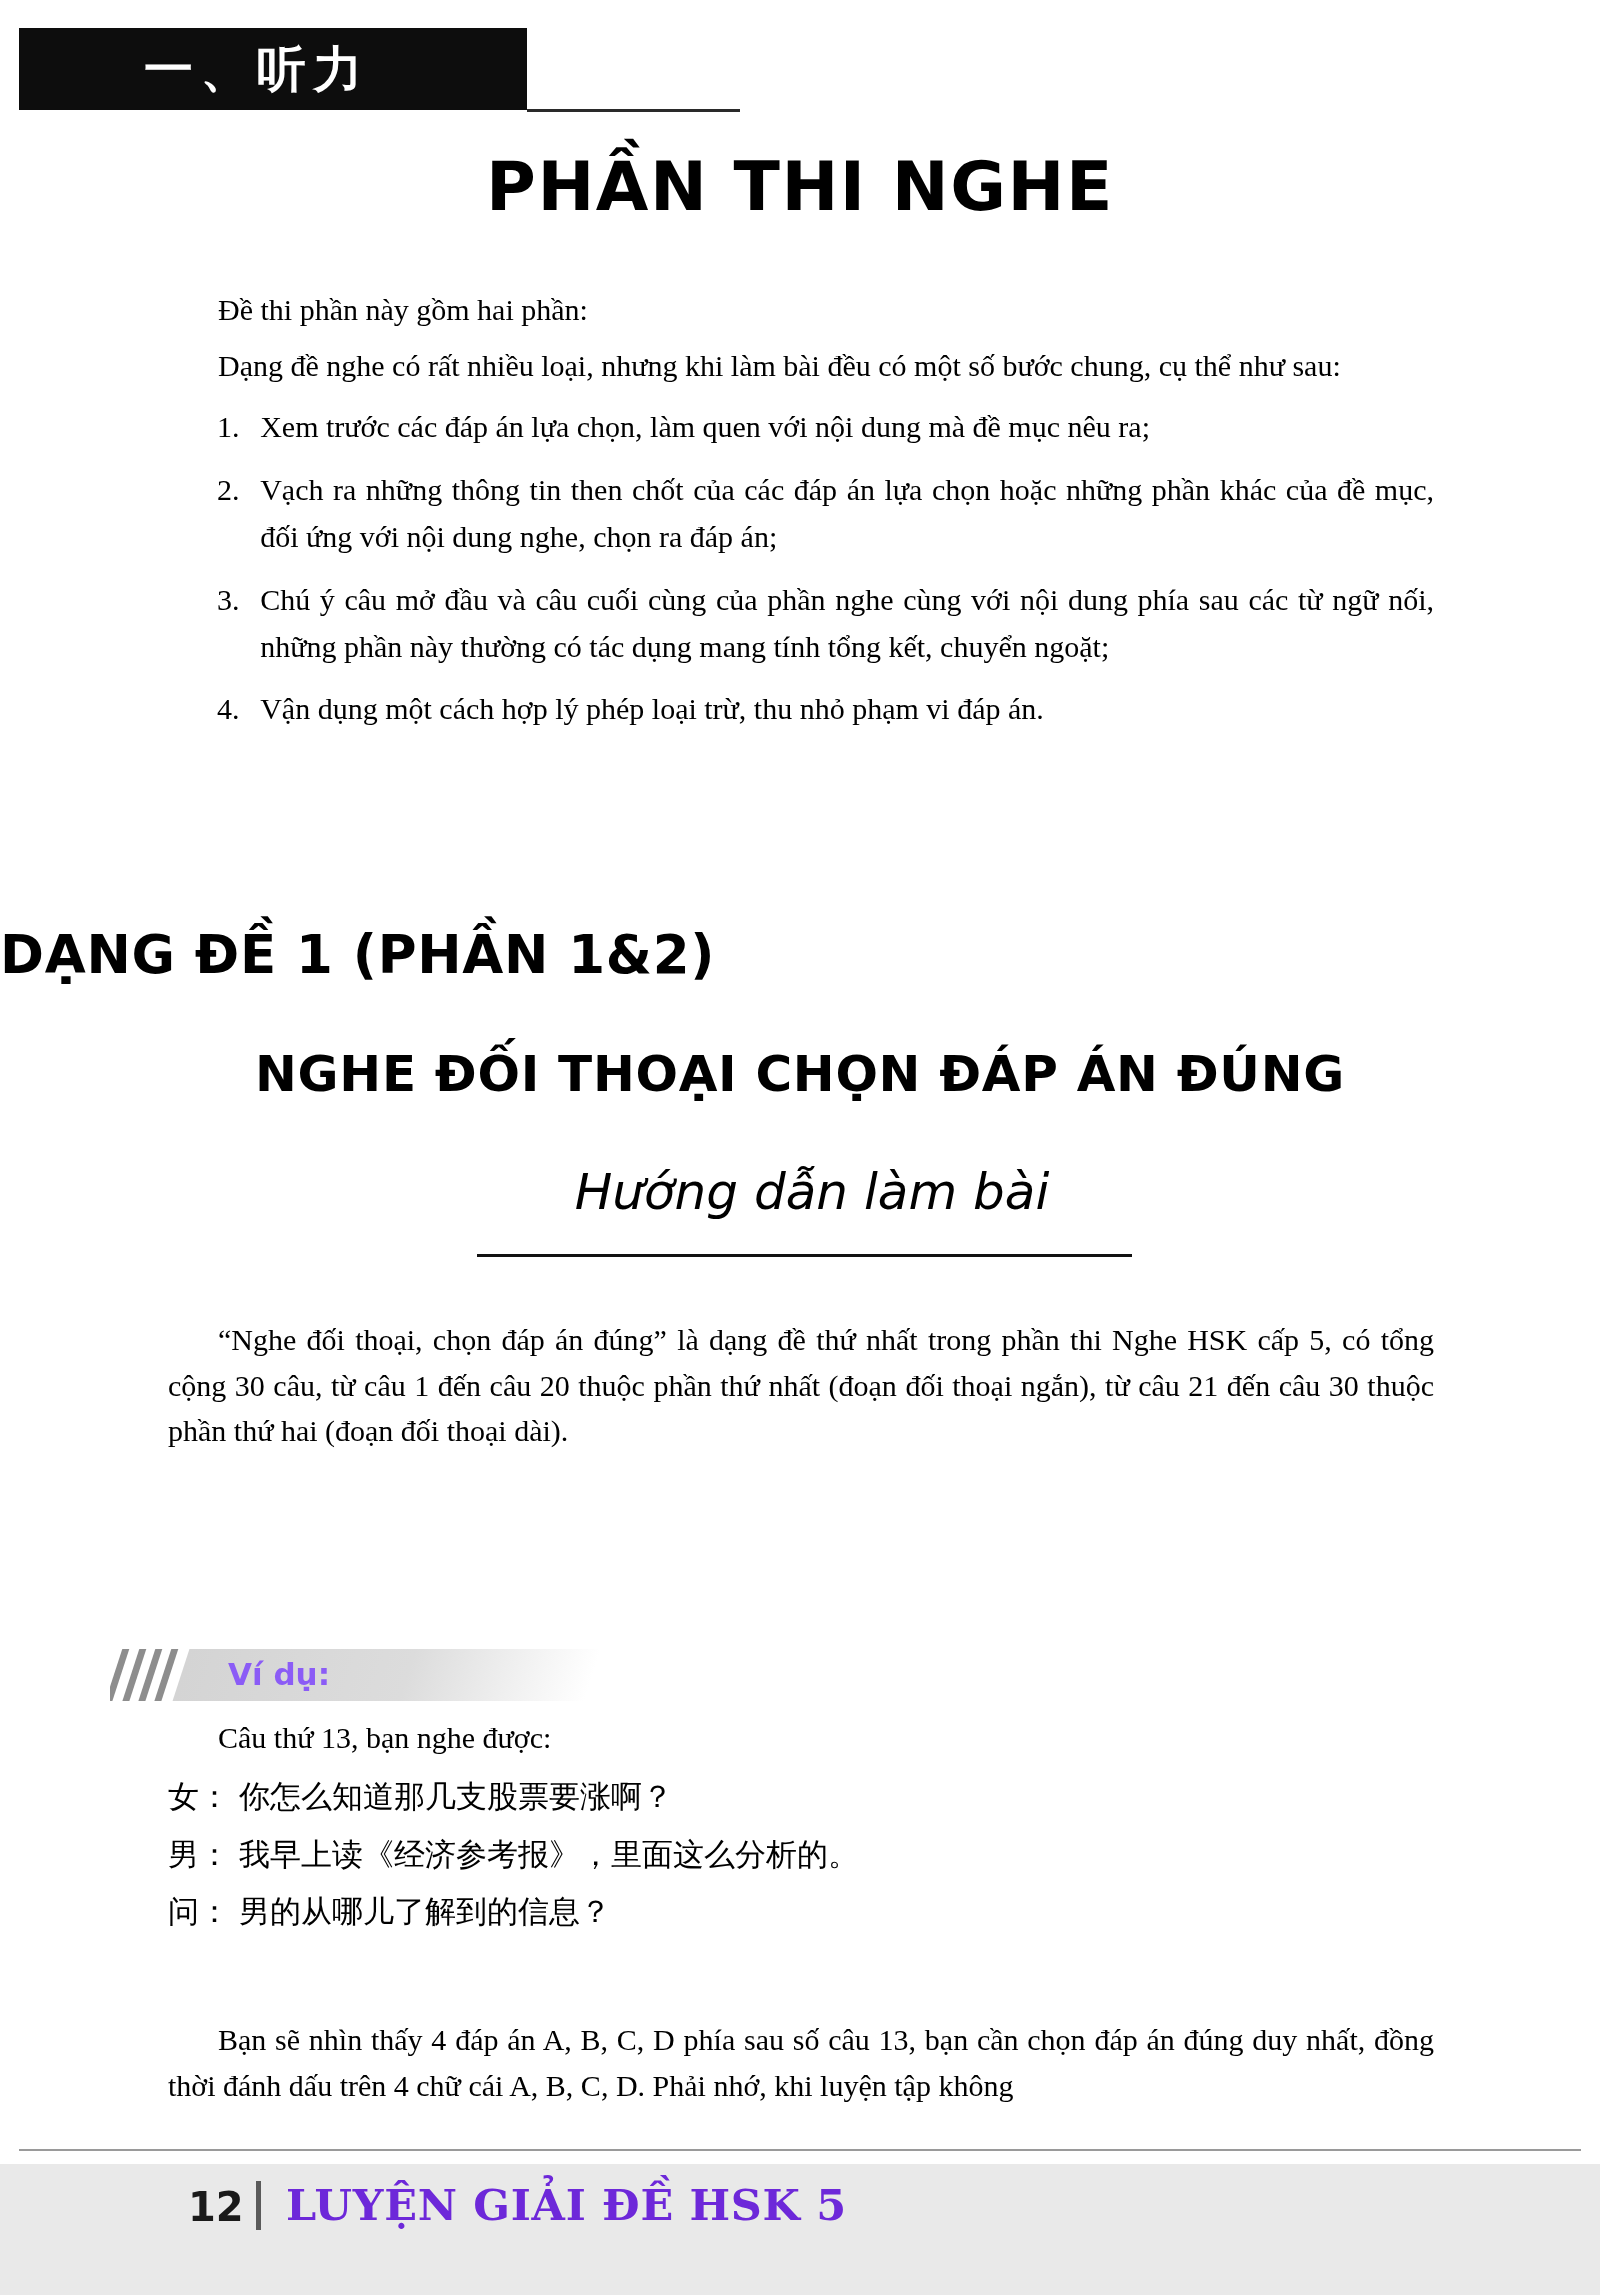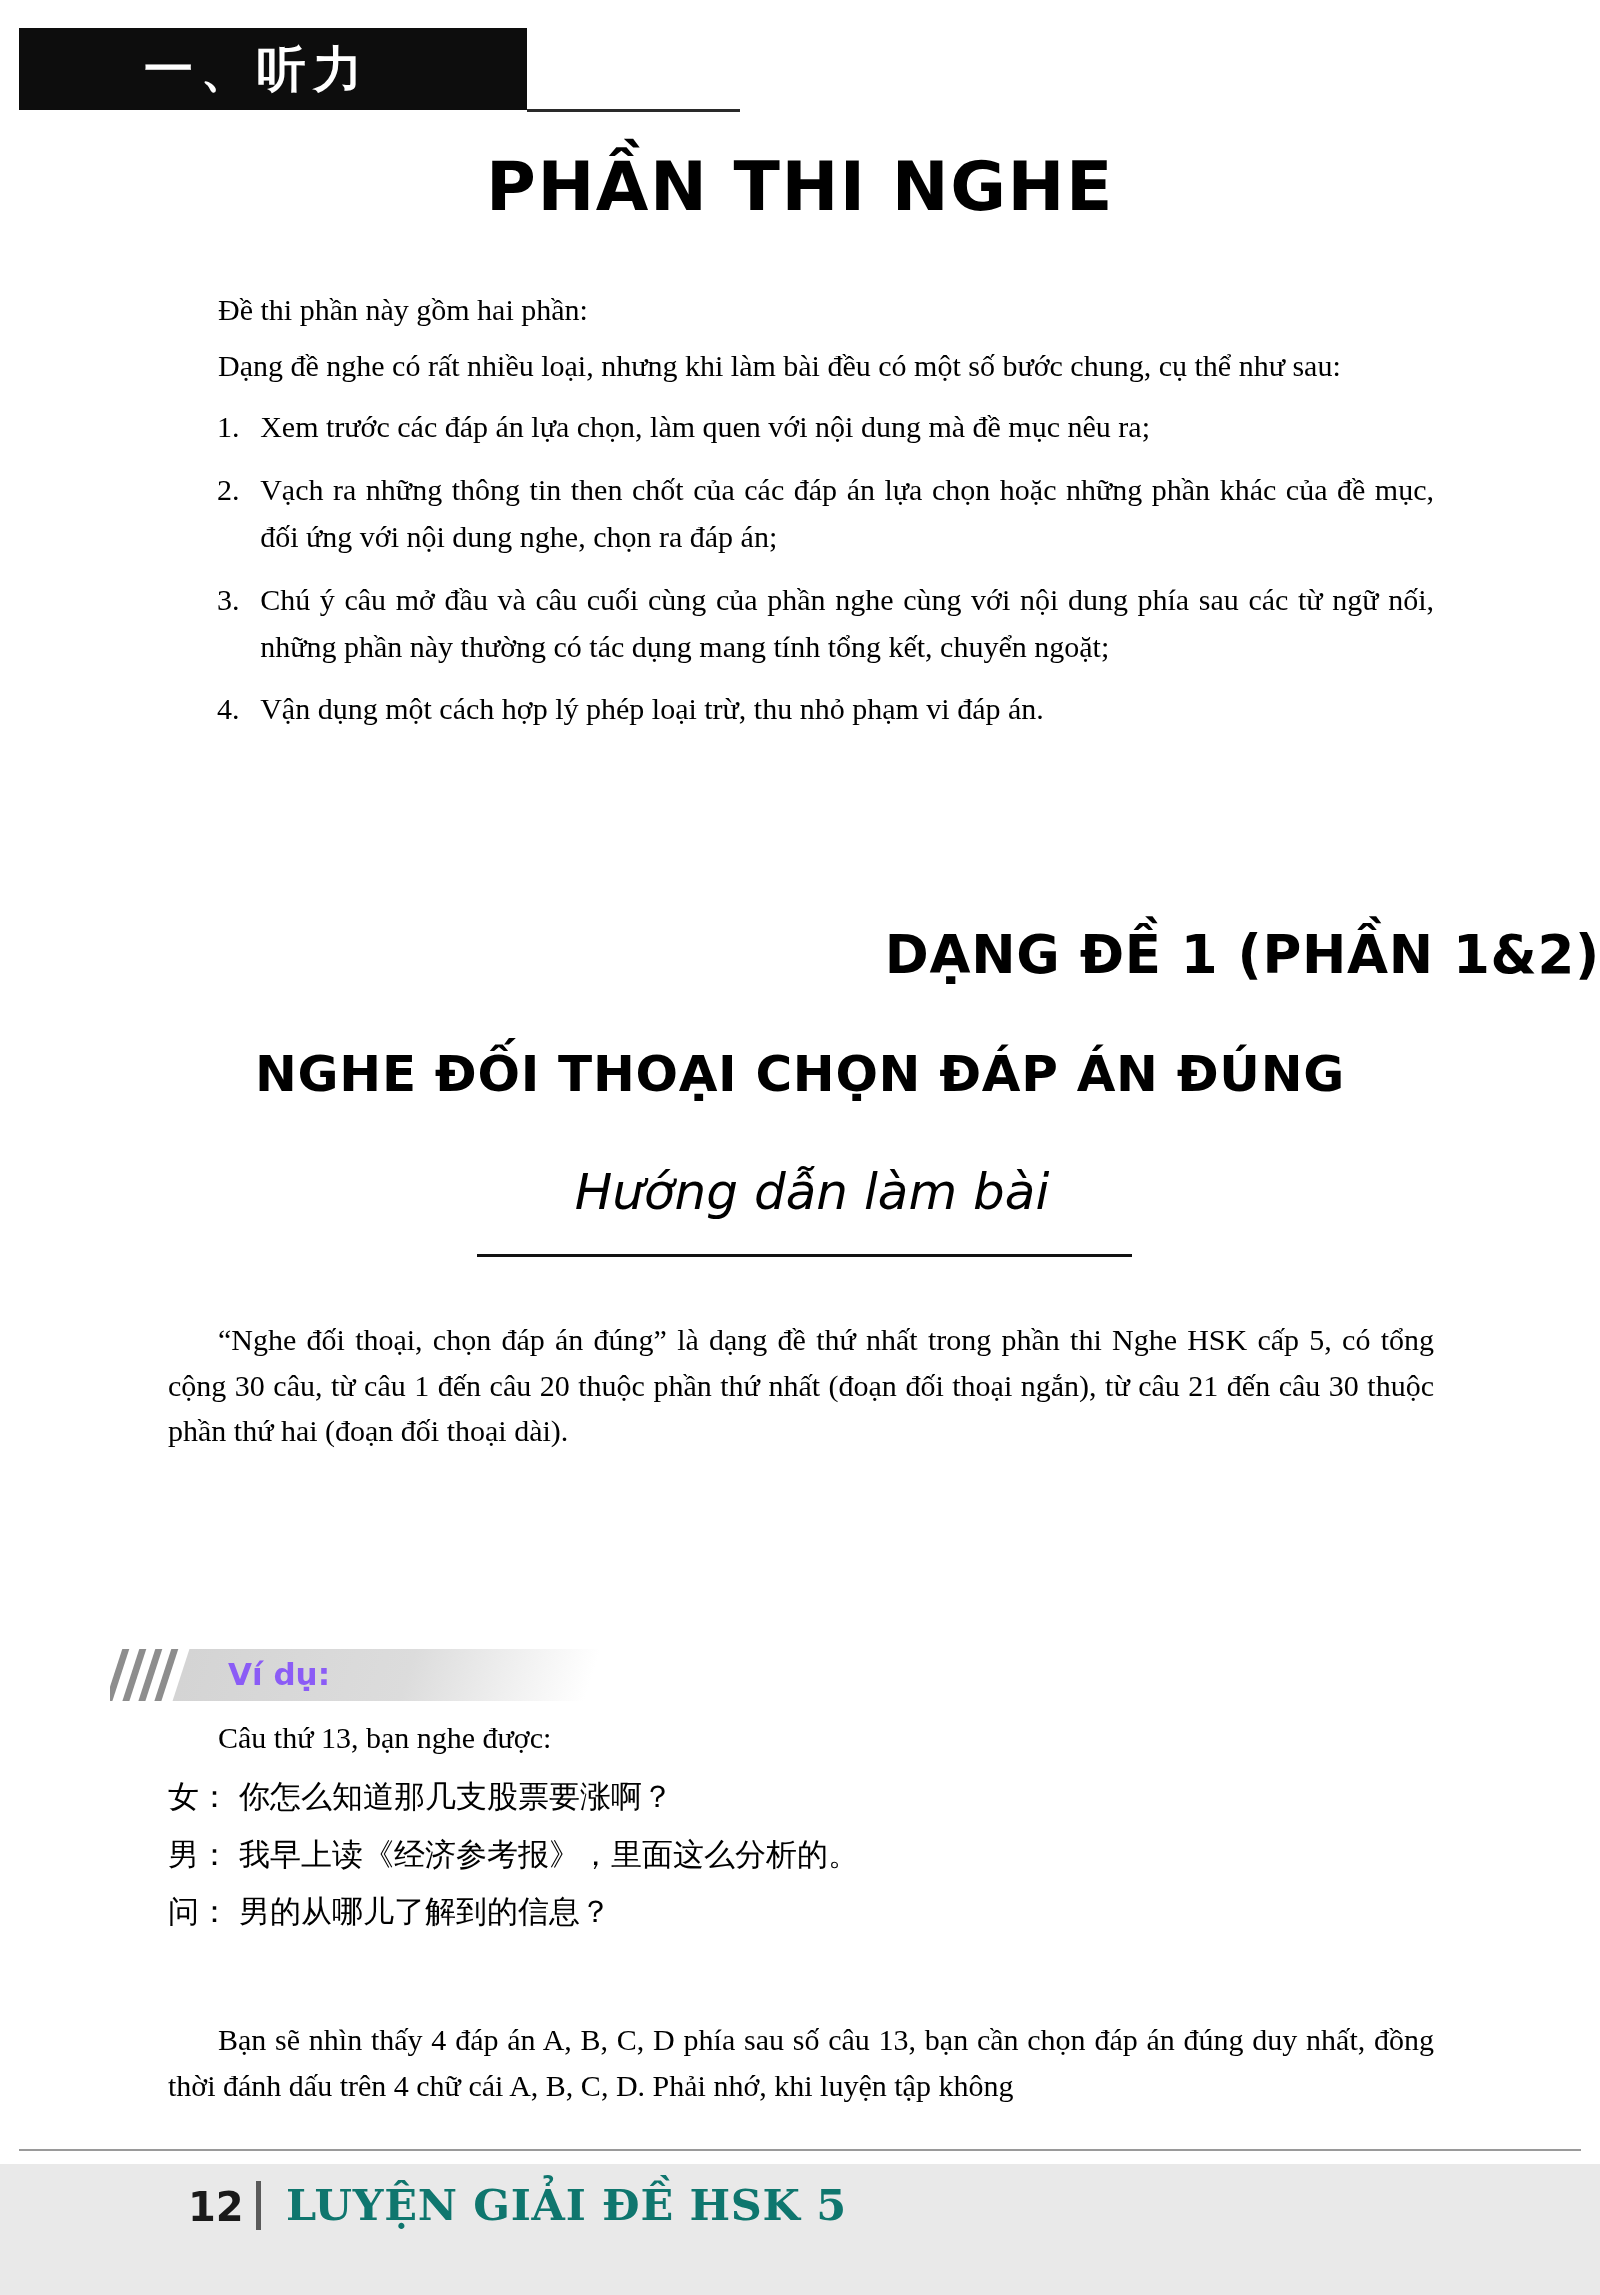--- a/index.html
+++ b/index.html
@@ -90,21 +90,21 @@
     padding-left: 13.2px;
     text-align: justify;
   }
 
   
   .dang-de {
     position: absolute;
     left: 0;
     top: 924px;
     width: 1600px;
-    text-align: right;
+    text-align: left;
     font-family: "DejaVu Sans", sans-serif;
     font-weight: 700;
     font-size: 53px;
     letter-spacing: 0.7px;
   }
   .nghe-doi {
     position: absolute;
     left: 0;
     top: 1045px;
     width: 1600px;
@@ -249,21 +249,21 @@
     height: 49px;
     background: #5a5a5a;
   }
   .footer-title {
     position: absolute;
     left: 286px;
     top: 2180px;
     font-family: "DejaVu Serif", serif;
     font-weight: 700;
     font-size: 43px;
-    color: #0f766e;
+    color: #6d28d9;
     letter-spacing: 0.7px;
   }
 </style>
 </head>
 <body>
 
 <div class="page">
 
   <div class="header-tab">
     <div class="header-tab-text">一、听力</div>

